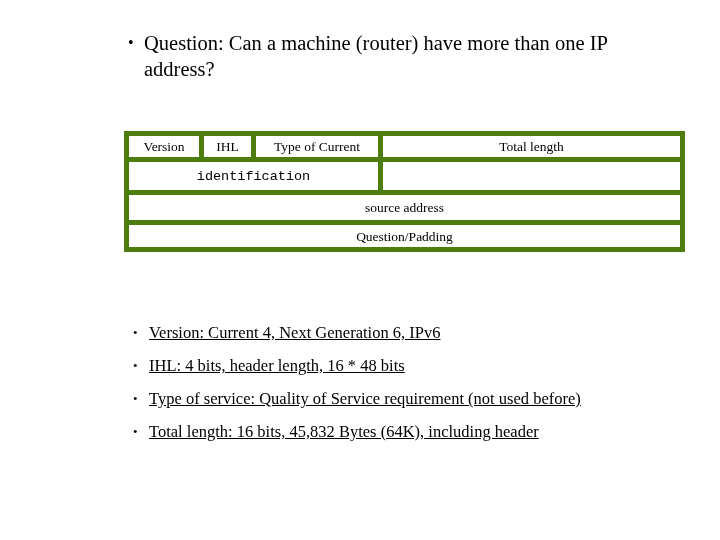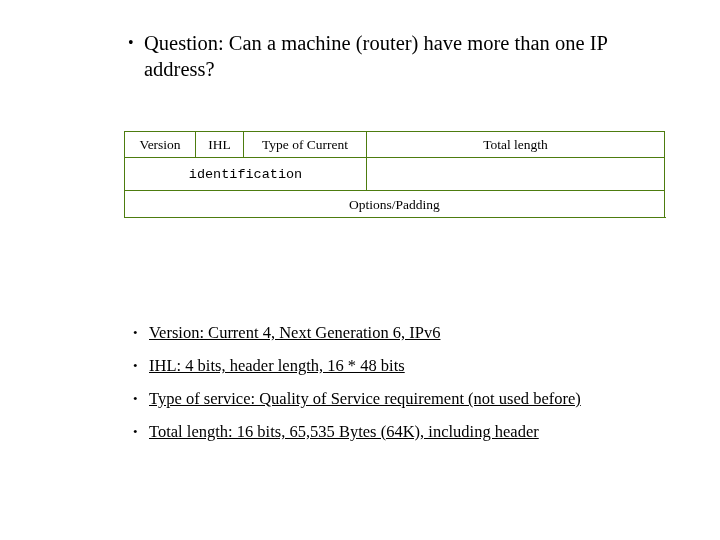--- a/index.html
+++ b/index.html
@@ -53,21 +53,21 @@
   
   #ip-header-table {
     position: absolute;
     left: 124px;
     top: 131px;
     width: 536px;
     border-collapse: collapse;
     table-layout: fixed;
   }
   #ip-header-table td {
-    border: 1px solid #4d7c0f;
+    border: 5px solid #4d7c0f;
     font-size: 13.5px;
     line-height: 15px;
     text-align: center;
     vertical-align: middle;
     padding: 0;
     overflow: hidden;
     white-space: nowrap;
   }
   .row-h1 { height: 26px; }
   .row-h2 { height: 33px; font-family: Liberation Mono, monospace; }
@@ -126,38 +126,41 @@
         <td style="width:122px;" class="cell-tight">Type of Current</td>
         <td style="width:297px;">Total length</td>
       </tr>
       <tr class="row-h2">
         <td colspan="3" style="width:239px;">identification</td>
         <td style="width:66px;"></td>
         <td style="width:34px;" class="cell-tight">DF</td>
         <td style="width:40px;">MF</td>
         <td style="width:157px;">Fragment offset</td>
       </tr>
+      <tr class="row-h4">
+        <td colspan="7">source  address</td>
+      </tr>
       <tr class="row-h6">
-        <td colspan="7">Options/Padding</td>
+        <td colspan="7">Question/Padding</td>
       </tr>
     </tbody>
   </table>
 
   <div id="detail-list">
     <div class="d-bullet-row">
       <span class="d-bullet-mark">•</span>
       <span class="d-bullet-text">Version: Current 4, Next Generation 6, IPv6</span>
     </div>
     <div class="d-bullet-row">
       <span class="d-bullet-mark">•</span>
       <span class="d-bullet-text">IHL: 4 bits, header length, 16 * 48 bits</span>
     </div>
     <div class="d-bullet-row">
       <span class="d-bullet-mark">•</span>
       <span class="d-bullet-text">Type of service: Quality of Service requirement (not used before)</span>
     </div>
     <div class="d-bullet-row">
       <span class="d-bullet-mark">•</span>
-      <span class="d-bullet-text">Total length: 16 bits, 65,535 Bytes (64K), including header</span>
+      <span class="d-bullet-text">Total length: 16 bits, 45,832 Bytes (64K), including header</span>
     </div>
   </div>
 
 </div>
 
 </body></html>

